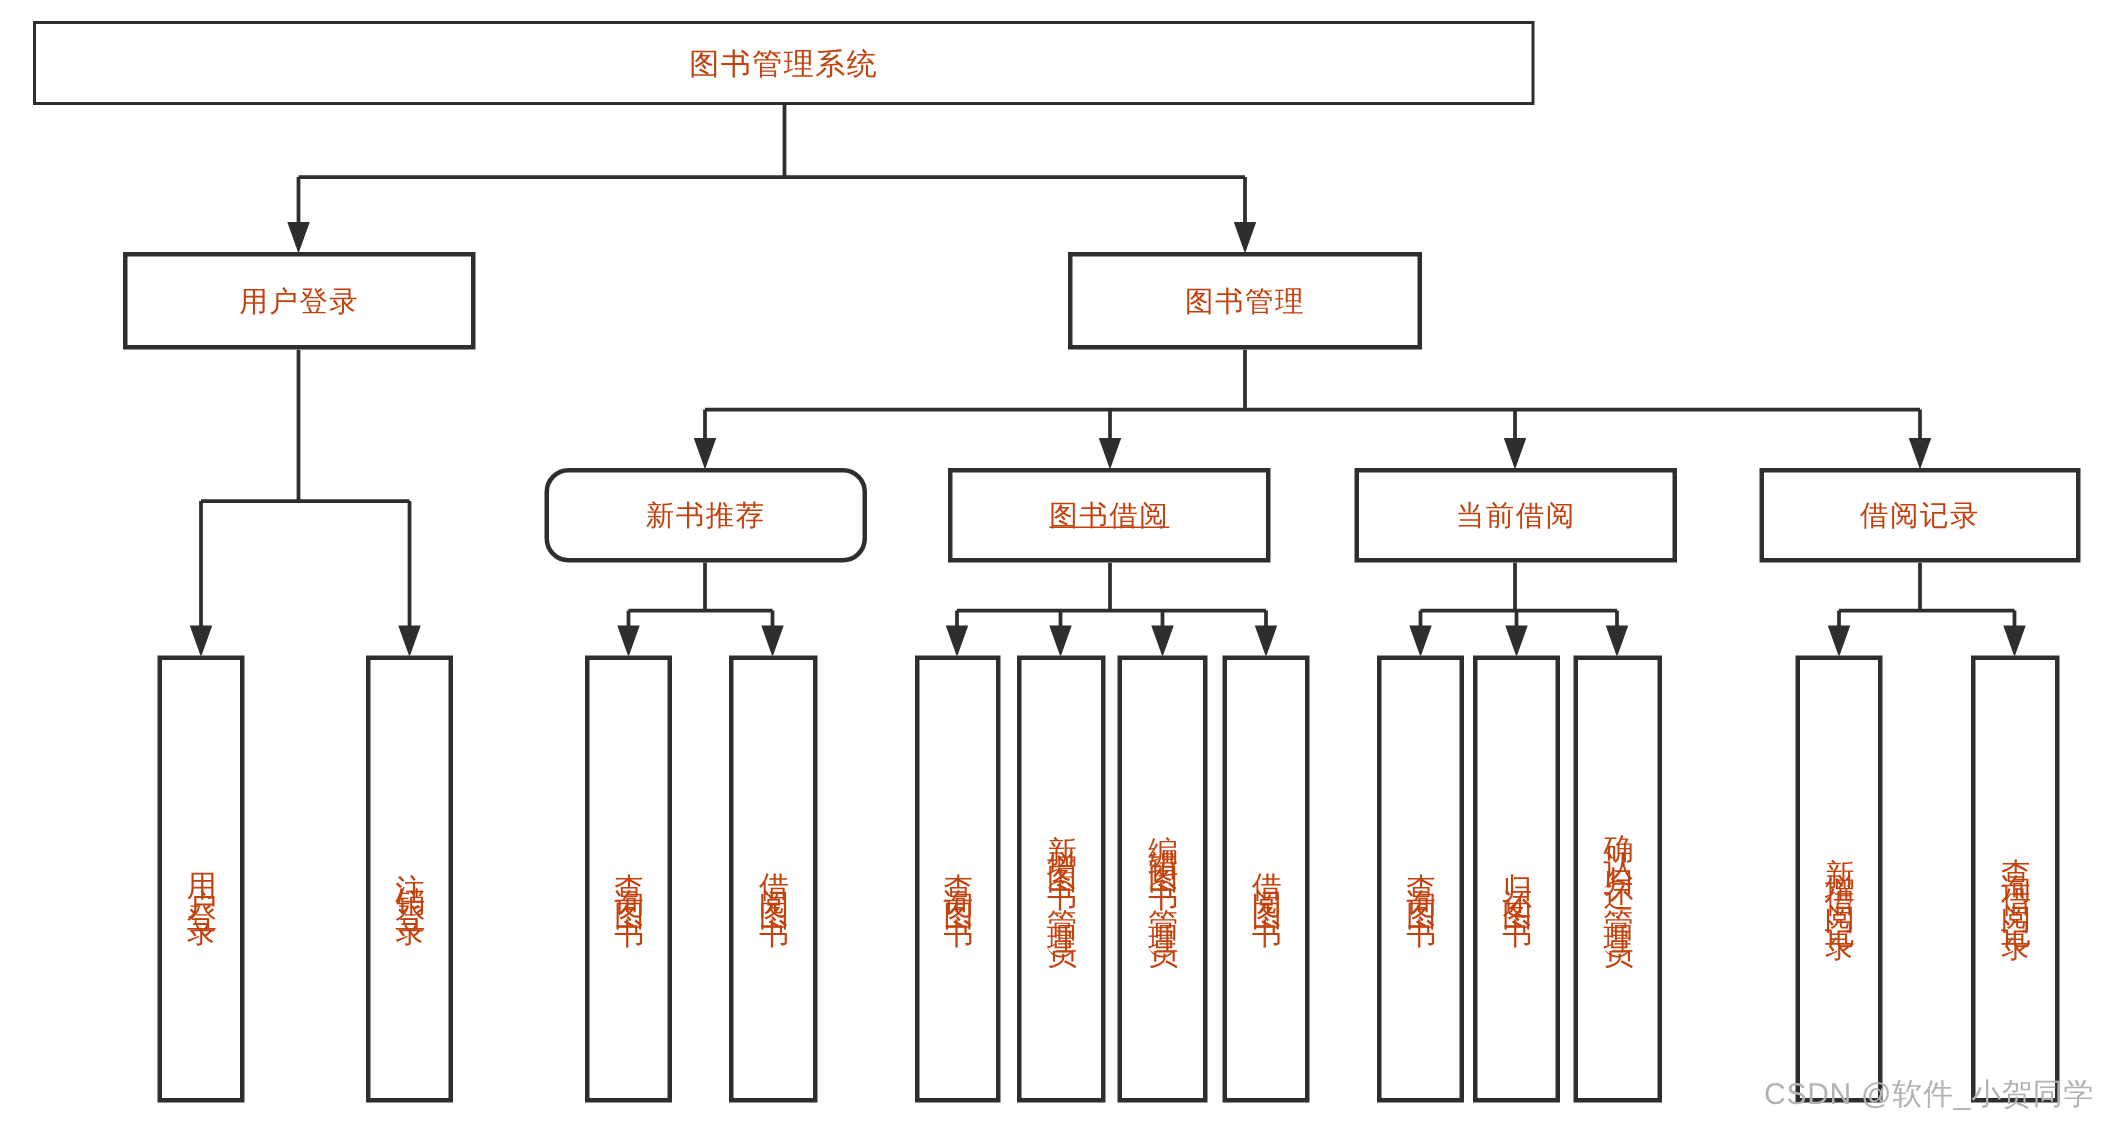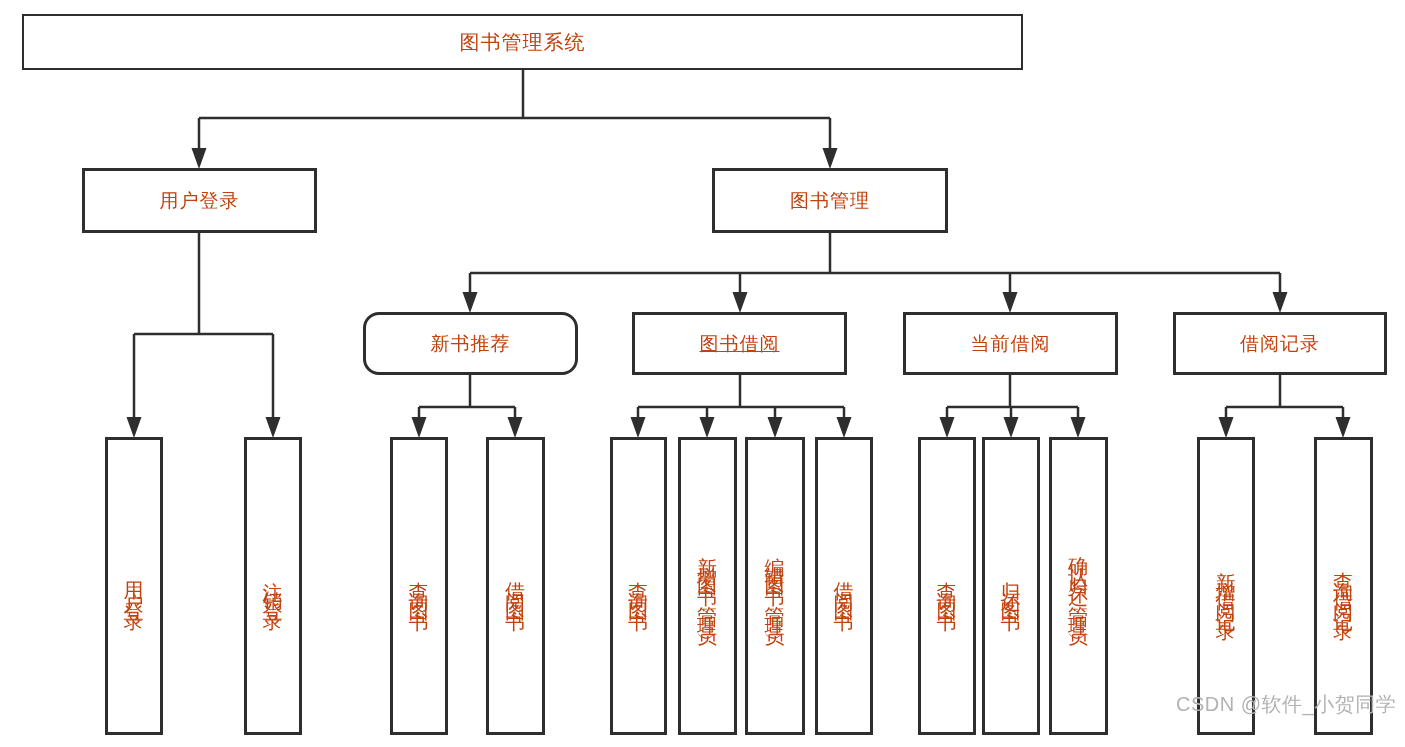--- a/index.html
+++ b/index.html
@@ -45,21 +45,21 @@
     writing-mode: vertical-rl;
     text-orientation: mixed;
     font-size: 20px;
     letter-spacing: 10px;
     line-height: 1.1;
     white-space: nowrap;
   }
   .watermark {
     position: absolute;
     left: 1176px;
-    top: 691px;
+    top: 716px;
     font-size: 20px;
     color: #b2b2b2;
     letter-spacing: 0.5px;
     z-index: 5;
     white-space: nowrap;
   }
 </style>
 </head>
 <body>
 

